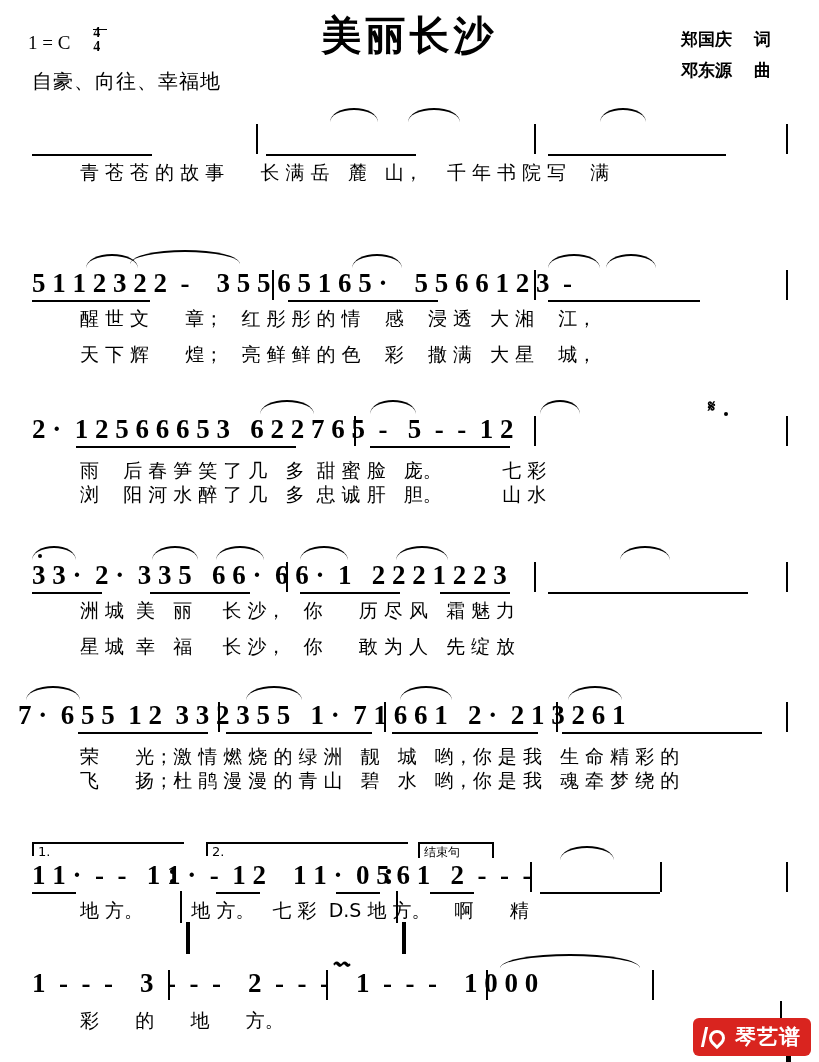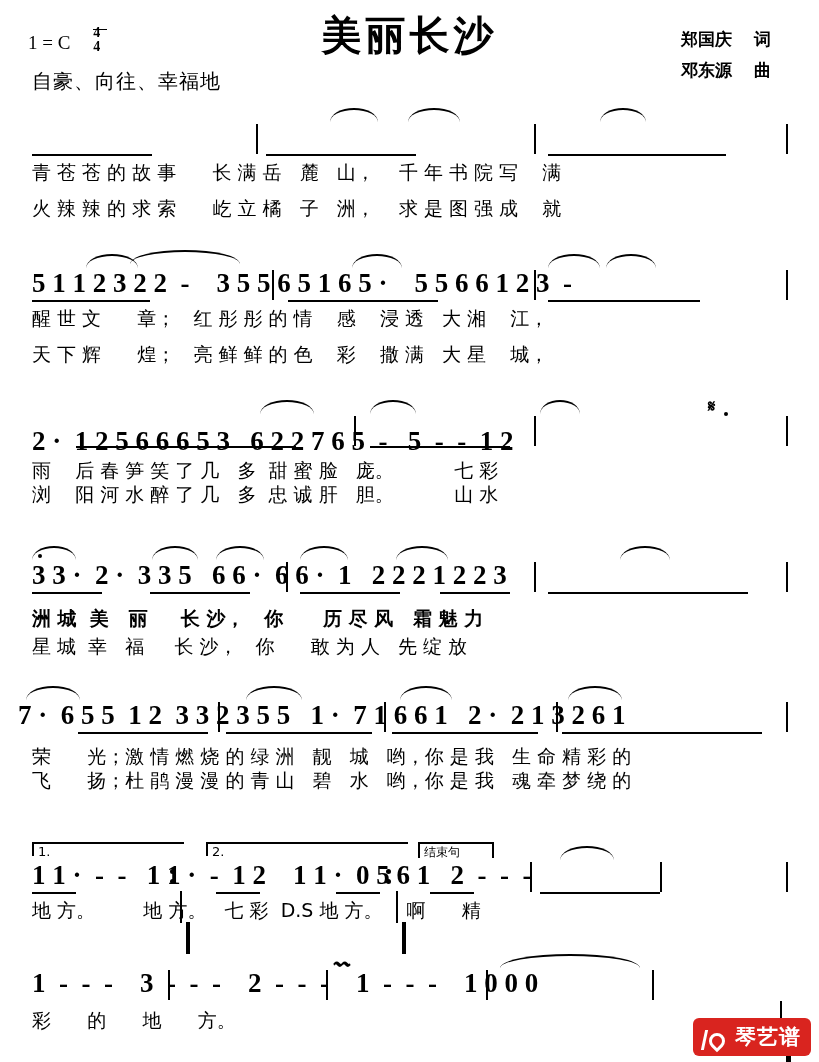--- a/index.html
+++ b/index.html
@@ -41,21 +41,21 @@
   .system{position:absolute;left:0;width:819px;}
   .row-notes{
     position:relative;height:34px;
     font-family:"Liberation Serif", serif;
     font-size:27px;font-weight:bold;
     white-space:pre;
   }
   .row-lyrics{
     position:relative;height:30px;
     font-family:"DejaVu Sans", sans-serif;
-    font-size:19px;white-space:pre;
+    font-size:19px;white-space:pre;margin-left:48px;
   }
   .abs{position:absolute;}
 
   
   .beam{position:absolute;height:2px;background:#000;}
   
   .slur{
     position:absolute;border-top:2px solid #000;border-left:none;border-right:none;border-bottom:none;
     border-radius:50%/100% 100% 0 0;height:12px;
   }
@@ -79,21 +79,21 @@
   .finalbar .t2{position:absolute;width:5px;height:34px;background:#000;}
   
   .wave{position:absolute;font-size:16px;font-family:"DejaVu Sans", sans-serif;}
   
   .segno{position:absolute;font-size:17px;font-family:"DejaVu Serif", serif;}
 
   
   .logo{
     position:absolute;right:8px;bottom:6px;
     background:#d9241f;color:#fff;border-radius:6px;
-    padding:5px 10px 5px 8px;display:flex;align-items:flex-end;gap:14px;
+    padding:5px 10px 5px 8px;display:flex;align-items:center;gap:14px;
     font-family:"DejaVu Sans", sans-serif;font-weight:bold;font-size:21px;letter-spacing:1px;
   }
   .logo .mark{
     display:inline-block;width:20px;height:22px;position:relative;
   }
   .logo .mark:before{
     content:"";position:absolute;left:2px;top:1px;width:3px;height:20px;background:#fff;
     transform:skewX(-12deg);
   }
   .logo .mark:after{
@@ -139,23 +139,20 @@
       <div class="slur" style="left:408px;top:-14px;width:52px;"></div>
       <div class="slur" style="left:600px;top:-14px;width:46px;"></div>
       
       <div class="bar" style="left:256px;"></div>
       <div class="bar" style="left:534px;"></div>
       <div class="bar" style="left:786px;"></div>
     </div>
     <div class="row-lyrics" style="top:4px;">
       <span class="abs" style="left:32px;top:0;">青 苍 苍 的 故 事      长 满 岳   麓   山，    千 年 书 院 写    满</span>
     </div>
-    <div class="row-lyrics" style="top:10px;">
-      <span class="abs" style="left:32px;top:0;">火 辣 辣 的 求 索      屹 立 橘   子   洲，    求 是 图 强 成    就</span>
-    </div>
   </div>
 
   <div class="system" style="top:268px;">
     <div class="row-notes">
       <span class="abs" style="left:32px;top:0;">5 1 1 2 3 2 2  -    3 5 5 6 5 1 6 5 ·    5 5 6 6 1 2 3  -</span>
       <div class="beam" style="left:32px;top:32px;width:118px;"></div>
       <div class="beam" style="left:288px;top:32px;width:150px;"></div>
       <div class="beam" style="left:548px;top:32px;width:152px;"></div>
       <div class="slur" style="left:86px;top:-14px;width:52px;"></div>
       <div class="slur" style="left:130px;top:-18px;width:110px;"></div>
@@ -169,21 +166,21 @@
     <div class="row-lyrics" style="top:4px;">
       <span class="abs" style="left:32px;top:0;">醒 世 文      章；   红 彤 彤 的 情    感    浸 透   大 湘    江，</span>
     </div>
     <div class="row-lyrics" style="top:10px;">
       <span class="abs" style="left:32px;top:0;">天 下 辉      煌；   亮 鲜 鲜 的 色    彩    撒 满   大 星    城，</span>
     </div>
   </div>
 
   <div class="system" style="top:414px;">
     <div class="row-notes">
-      <span class="abs" style="left:32px;top:12px;text-align:center;">2 ·  1 2 5 6 6 6 5 3   6 2 2 7 6 5  -   5  -  -  1 2</span>
+      <span class="abs" style="left:32px;top:0;text-align:center;">2 ·  1 2 5 6 6 6 5 3   6 2 2 7 6 5  -   5  -  -  1 2</span>
       <div class="beam" style="left:76px;top:32px;width:220px;"></div>
       <div class="beam" style="left:370px;top:32px;width:140px;"></div>
       <div class="slur" style="left:260px;top:-14px;width:54px;"></div>
       <div class="slur" style="left:370px;top:-14px;width:46px;"></div>
       <div class="slur" style="left:540px;top:-14px;width:40px;"></div>
       <div class="segno" style="left:708px;top:-18px;">𝄋</div>
       <div class="bar" style="left:354px;"></div>
       <div class="bar" style="left:534px;"></div>
       <div class="bar" style="left:786px;"></div>
       <div class="dot" style="left:724px;top:-2px;"></div>
@@ -209,21 +206,21 @@
       <div class="slur" style="left:216px;top:-14px;width:48px;"></div>
       <div class="slur" style="left:300px;top:-14px;width:48px;"></div>
       <div class="slur" style="left:396px;top:-14px;width:52px;"></div>
       <div class="slur" style="left:620px;top:-14px;width:50px;"></div>
       <div class="bar" style="left:286px;"></div>
       <div class="bar" style="left:534px;"></div>
       <div class="bar" style="left:786px;"></div>
       <div class="dot" style="left:38px;top:-6px;"></div>
     </div>
     <div class="row-lyrics" style="top:4px;">
-      <span class="abs" style="left:32px;top:8px;font-weight:bold;">洲 城  美   丽     长 沙，   你      历 尽 风   霜 魅 力</span>
+      <span class="abs" style="left:32px;top:0;">洲 城  美   丽     长 沙，   你      历 尽 风   霜 魅 力</span>
     </div>
     <div class="row-lyrics" style="top:10px;">
       <span class="abs" style="left:32px;top:0;">星 城  幸   福     长 沙，   你      敢 为 人   先 绽 放</span>
     </div>
   </div>
 
   <div class="system" style="top:700px;">
     <div class="row-notes">
       <span class="abs" style="left:18px;top:0;">7 ·  6 5 5  1 2  3 3 2 3 5 5   1 ·  7 1 6 6 1   2 ·  2 1 3 2 6 1</span>
       <div class="beam" style="left:78px;top:32px;width:130px;"></div>

